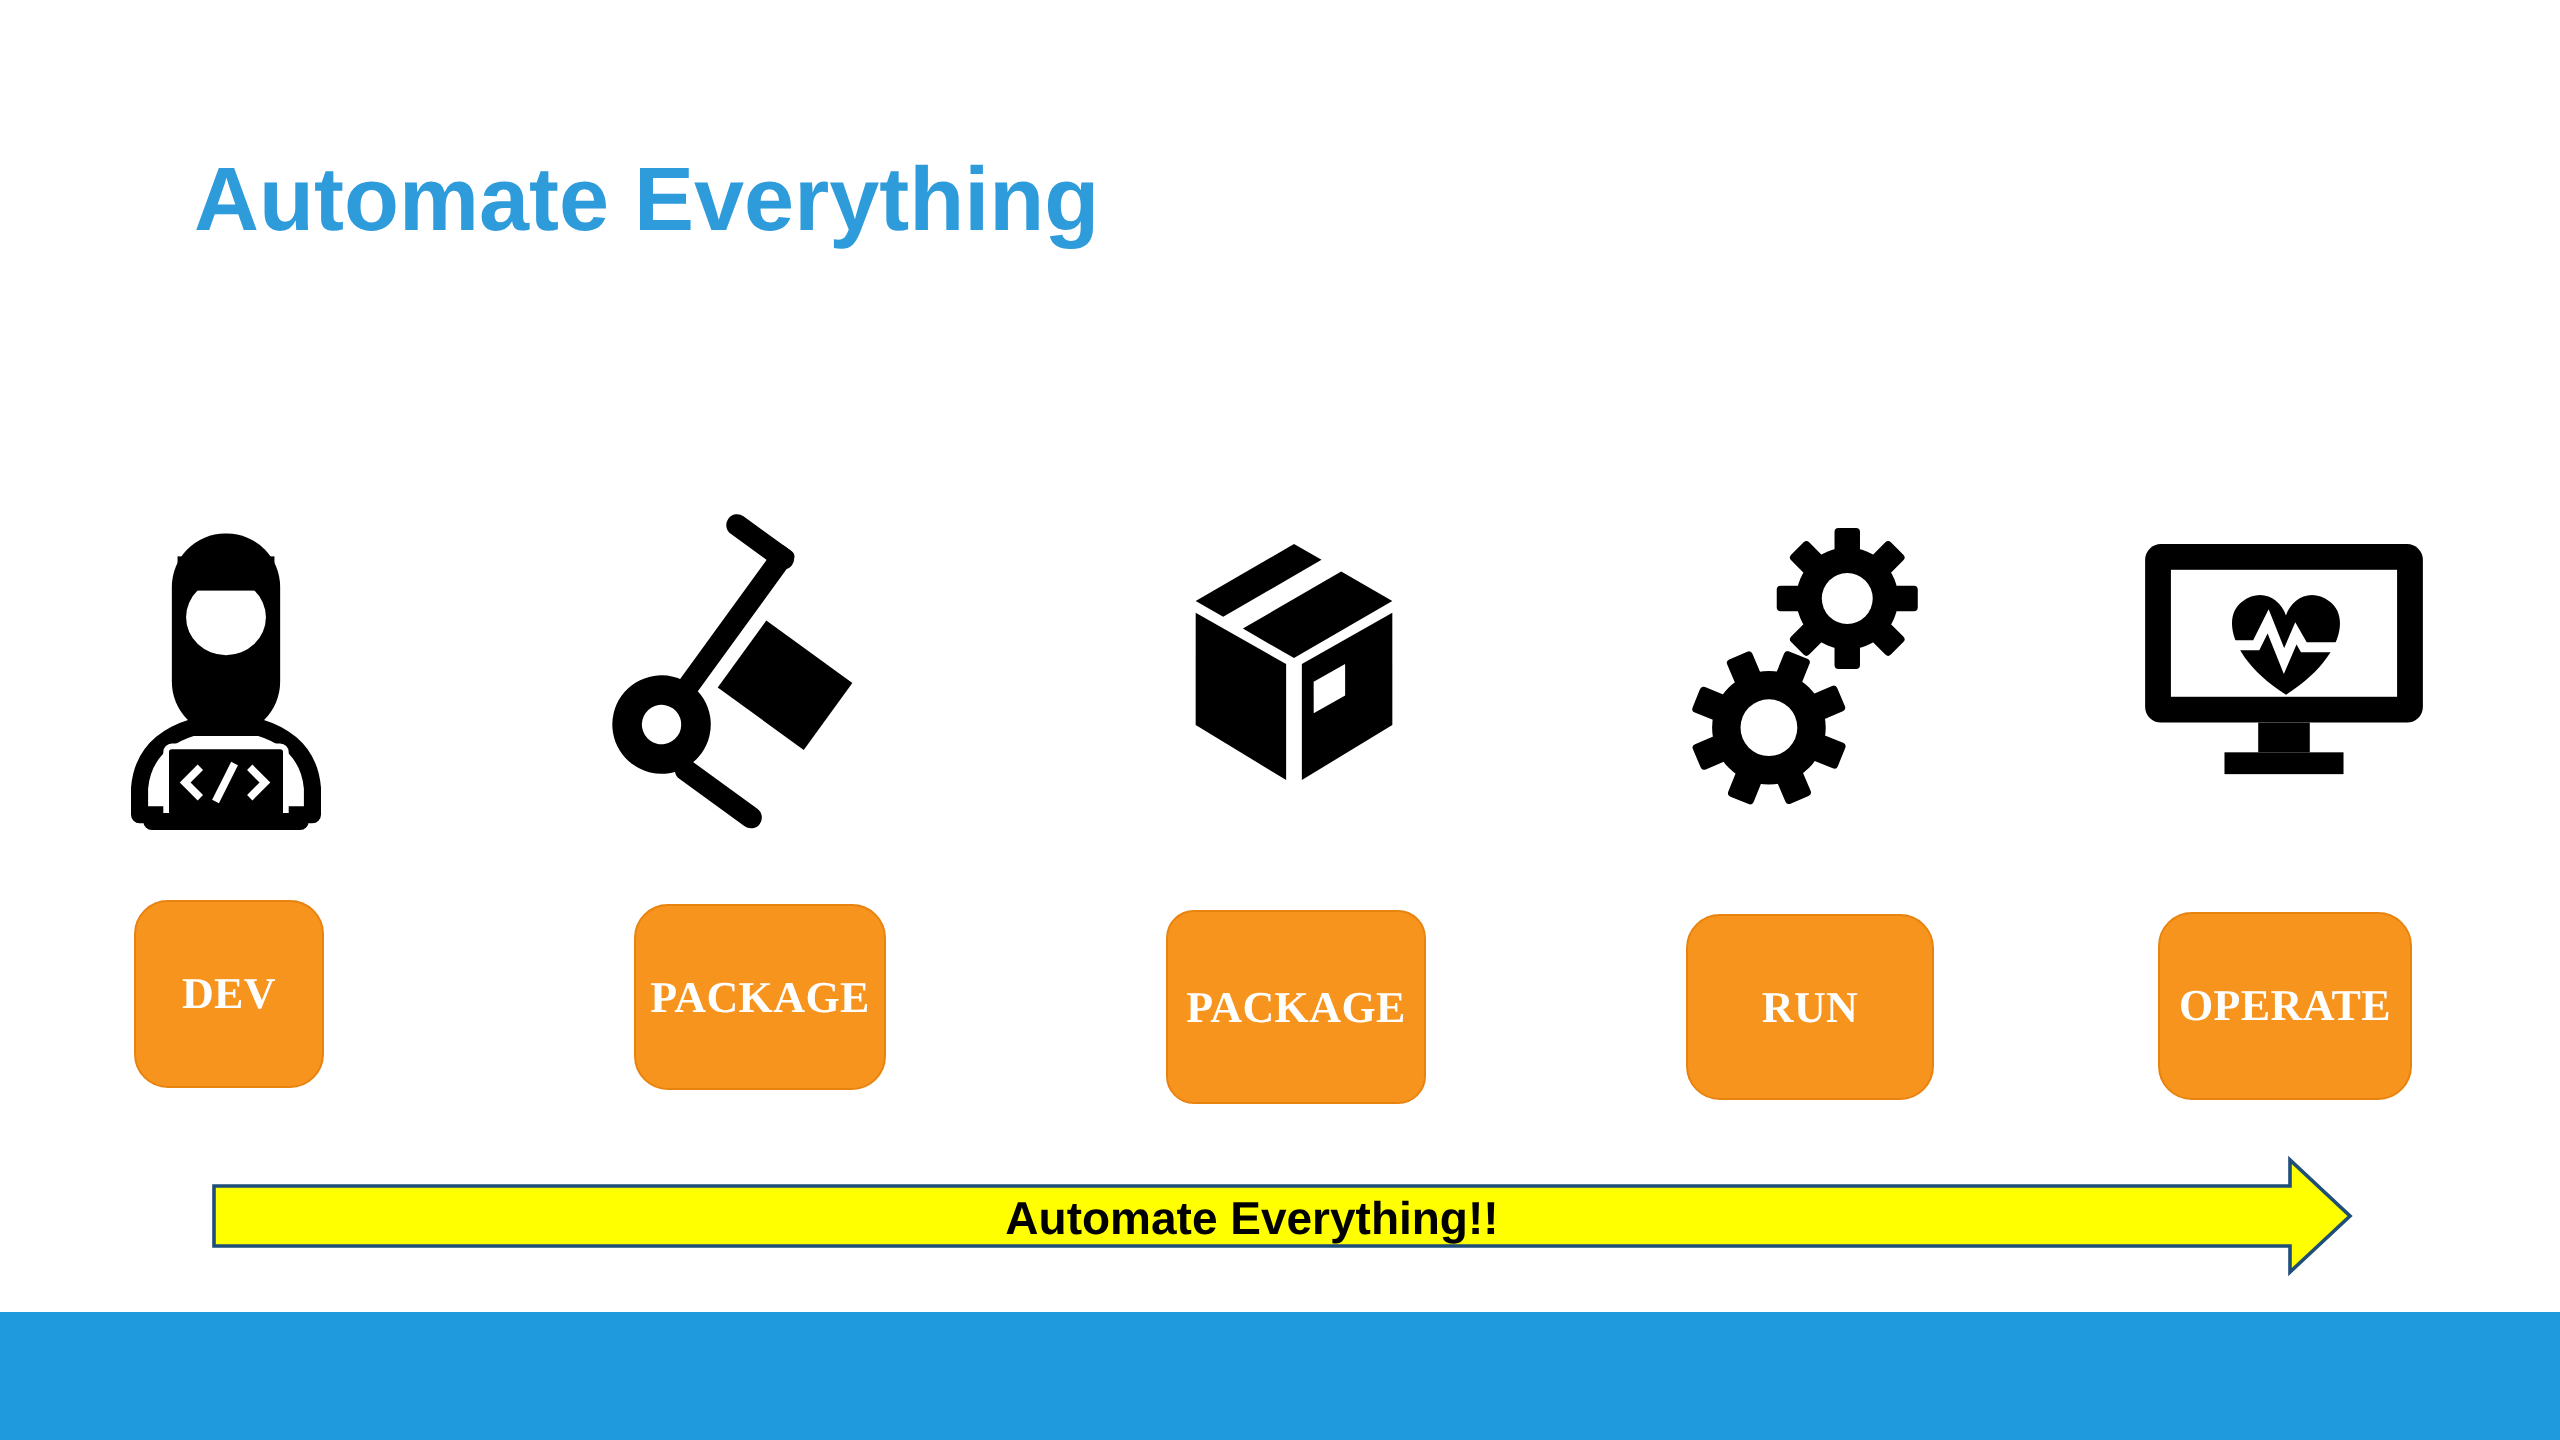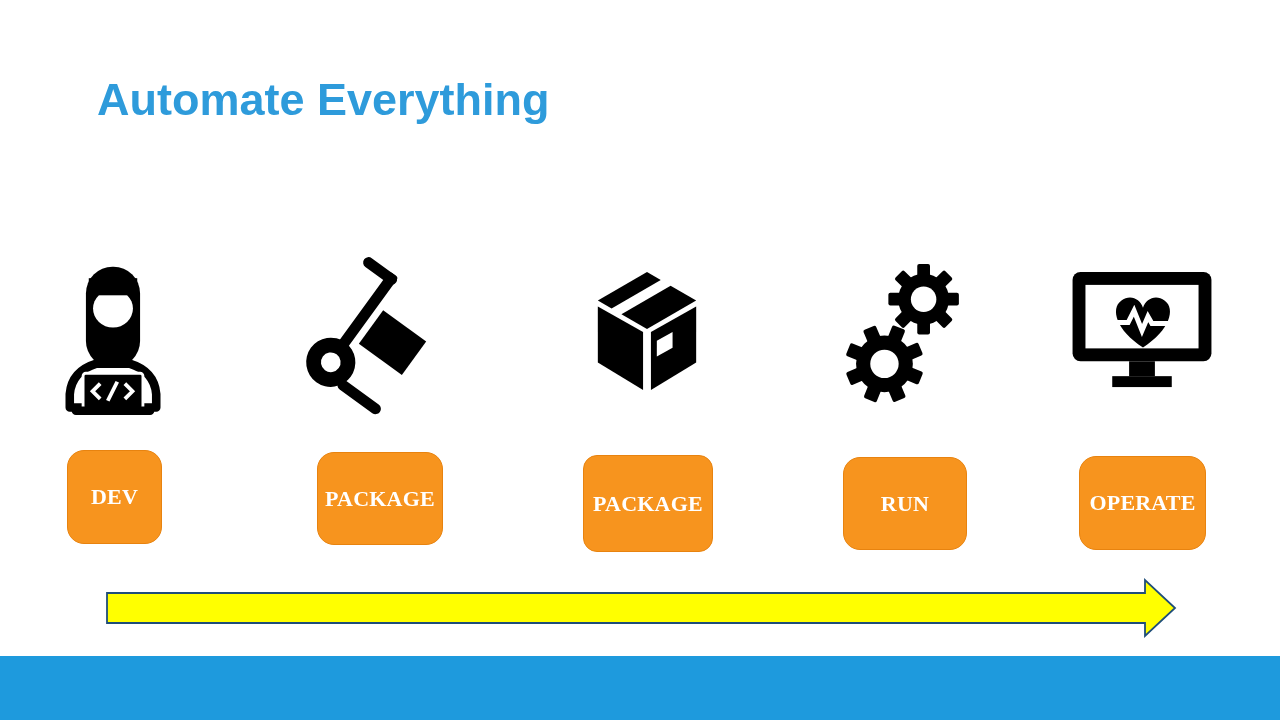--- a/index.html
+++ b/index.html
@@ -202,16 +202,17 @@
   <div class="stage-btn btn-run">
     <span>RUN</span>
   </div>
   <div class="stage-btn btn-operate">
     <span>OPERATE</span>
   </div>
 
   <svg class="arrow-svg" viewBox="0 0 1074 64" xmlns="http://www.w3.org/2000/svg" preserveAspectRatio="none">
     <polygon points="3,16 1041,16 1041,3 1071,31 1041,59 1041,46 3,46" fill="var(--arrow-yellow)" stroke="var(--arrow-border)" stroke-width="1.8"></polygon>
   </svg>
+  <div class="arrow-label">Automate Everything!!</div>
 
   <div class="footer-bar"></div>
 
 </div>
 
 </body></html>

